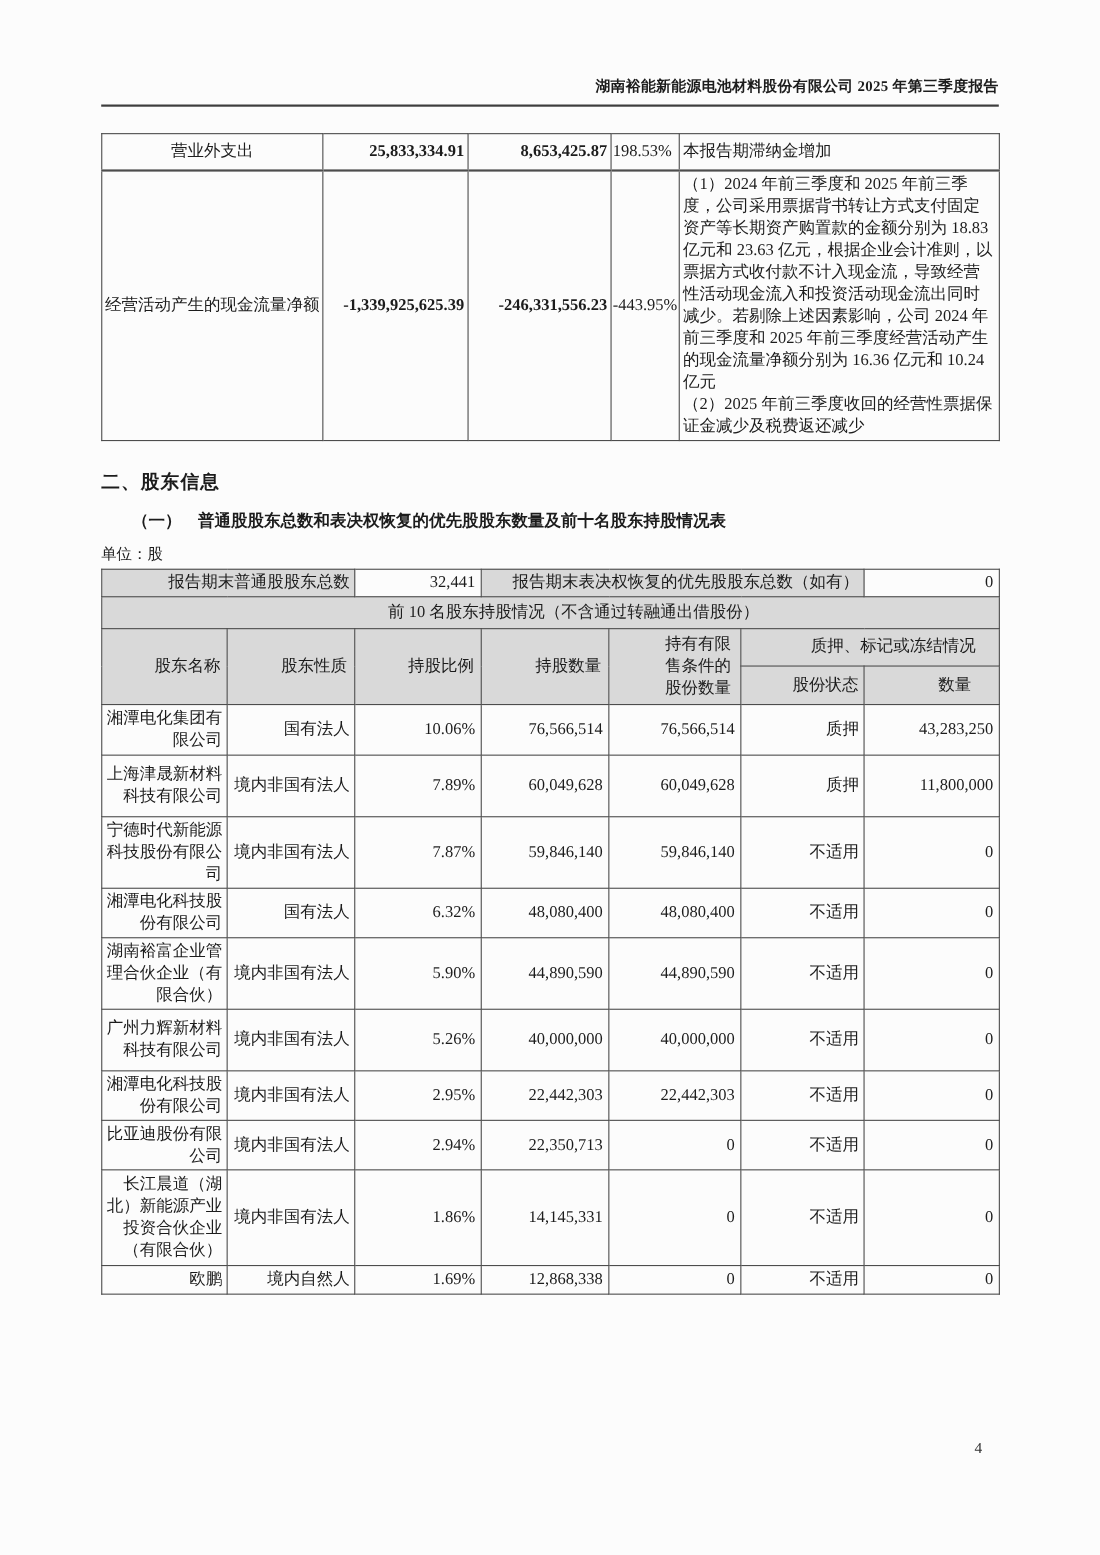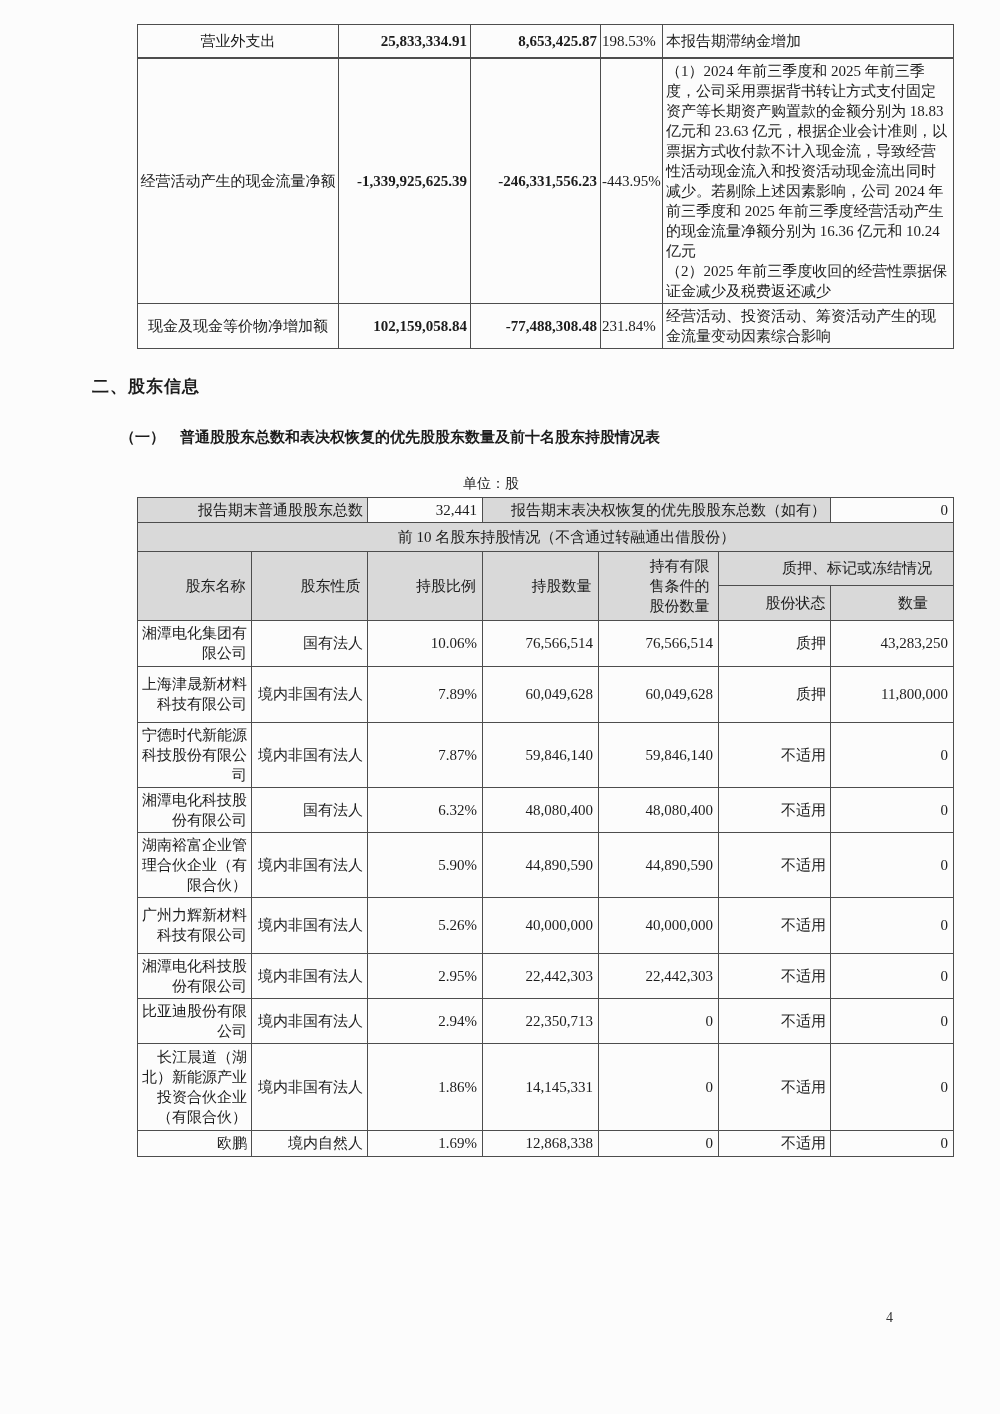--- a/index.html
+++ b/index.html
@@ -10,21 +10,21 @@
     background:#fcfcfc; overflow:hidden;
   }
   .content { margin:0 92px; width:816px; }
 
   .doc-header {
     padding-top:70px; text-align:right;
     font-size:13.5px; font-weight:bold; letter-spacing:.3px;
     border-bottom:2px solid #3d3d3d; padding-bottom:7px;
   }
 
-  table { border-collapse:collapse; table-layout:fixed; width:816px;margin-left:45px; }
+  table { border-collapse:collapse; table-layout:fixed; width:816px; }
   td, th { border:1px solid #4d4d4d; font-size:15px; line-height:20px;
            padding:4px 4px; vertical-align:middle; font-weight:normal; }
 
   
   .t-cash { margin-top:24px; }
   .t-cash .c-item { text-align:center; padding:2px 1px; }
   .t-cash .c-num  { text-align:right; padding-right:3px; padding-left:1px;font-weight:bold; }
   .t-cash .c-pct  { text-align:right; padding-right:13px; padding-left:1px; }
   .t-cash .c-note { text-align:left; padding:2px 3px; }
   .t-cash .pre    { white-space:pre-line; }
@@ -32,31 +32,32 @@
 
   
   .t-share { margin-top:4px; }
   .t-share .gray { background:#d9d9d9;padding-left:46px; }
   .t-share th { text-align:center; }
   .t-share .c-left  { text-align:right;  padding:2px 4px; }
   .t-share .c-right { text-align:right; padding:2px 5px 2px 2px; }
   .t-share .c-center{ text-align:center; }
 
   .sec-title { margin-top:26px; font-size:17px; font-weight:bold; letter-spacing:1px; }
-  .sec-sub   { margin-top:30px; padding-left:28px; font-size:15px; font-weight:bold; }
-  .unit-note { margin-top:28px; text-align:center; padding-right:18px; font-size:14px; }
+  .sec-sub   { margin-top:14px; padding-left:28px; font-size:15px; font-weight:bold; }
+  .unit-note { margin-top:12px; text-align:left; padding-right:18px; font-size:14px; }
 
   .page-number { position:absolute; left:886px; top:1310px; font-size:14px; color:#333; }
 </style>
 </head>
 <body>
 
 <div class="page">
   <div class="content">
 
+    <div class="doc-header">湖南裕能新能源电池材料股份有限公司 2025 年第三季度报告</div>
 
     <table class="t-cash">
       <colgroup>
         <col style="width:201px">
           <col style="width:132px">
           <col style="width:130px">
         <col style="width:62px">
           <col style="width:291px">
       </colgroup>
       <tbody>
@@ -68,27 +69,20 @@
           <td class="c-note">本报告期滞纳金增加</td>
         </tr>
         <tr style="height:243px">
           <td class="c-item">经营活动产生的现金流量净额</td>
           <td class="c-num">-1,339,925,625.39</td>
           <td class="c-num">-246,331,556.23</td>
           <td class="c-pct">-443.95%</td>
           <td class="c-note pre">（1）2024 年前三季度和 2025 年前三季度，公司采用票据背书转让方式支付固定资产等长期资产购置款的金额分别为 18.83 亿元和 23.63 亿元，根据企业会计准则，以票据方式收付款不计入现金流，导致经营性活动现金流入和投资活动现金流出同时减少。若剔除上述因素影响，公司 2024 年前三季度和 2025 年前三季度经营活动产生的现金流量净额分别为 16.36 亿元和 10.24 亿元
 （2）2025 年前三季度收回的经营性票据保证金减少及税费返还减少</td>
         </tr>
-        <tr style="height:45px">
-          <td class="c-item">现金及现金等价物净增加额</td>
-          <td class="c-num">102,159,058.84</td>
-          <td class="c-num">-77,488,308.48</td>
-          <td class="c-pct">231.84%</td>
-          <td class="c-note">经营活动、投资活动、筹资活动产生的现金流量变动因素综合影响</td>
-        </tr>
       </tbody>
     </table>
 
     <div class="sec-title">二、股东信息</div>
     <div class="sec-sub">（一）　普通股股东总数和表决权恢复的优先股股东数量及前十名股东持股情况表</div>
     <div class="unit-note">单位：股</div>
 
     <table class="t-share">
       <colgroup>
         <col style="width:114px">

